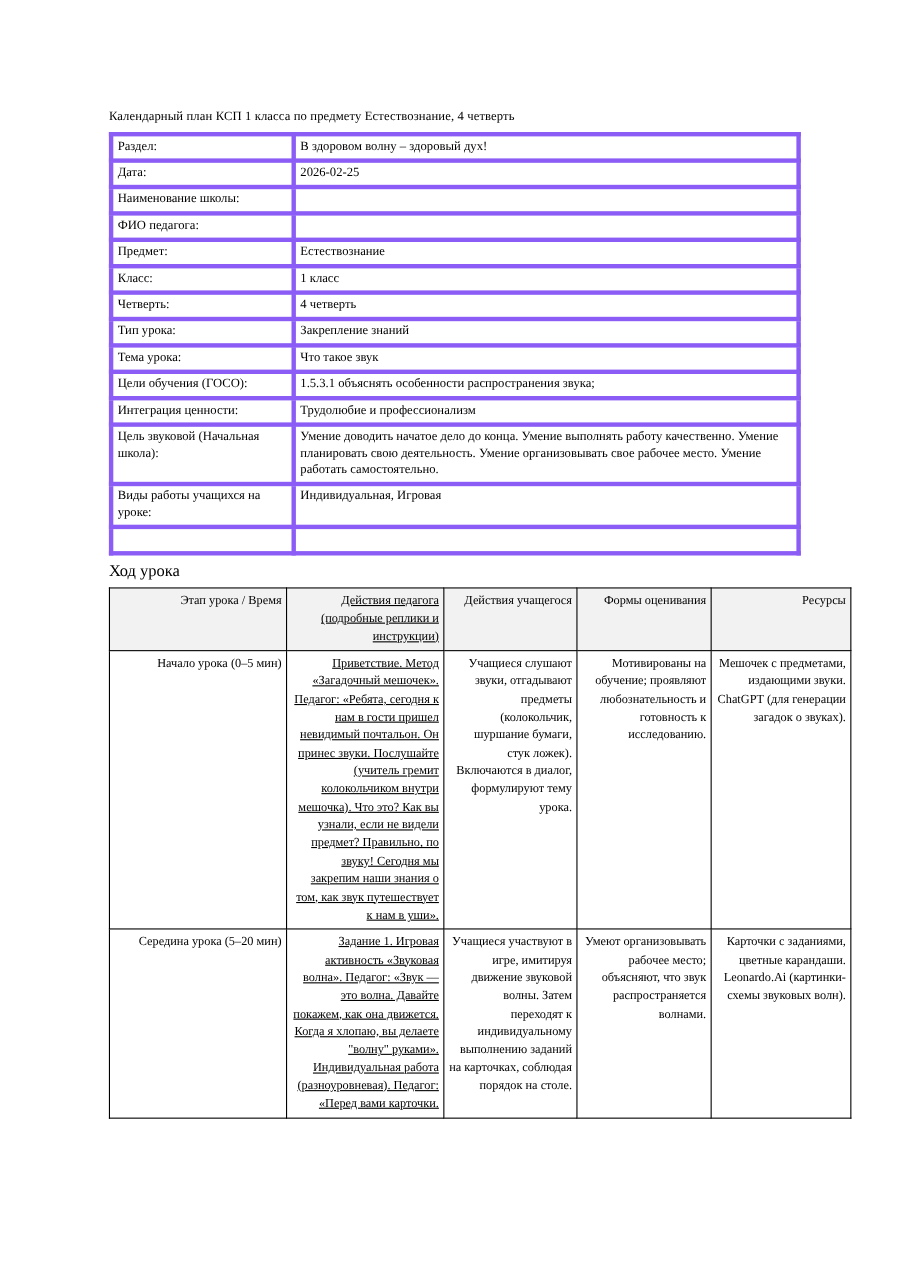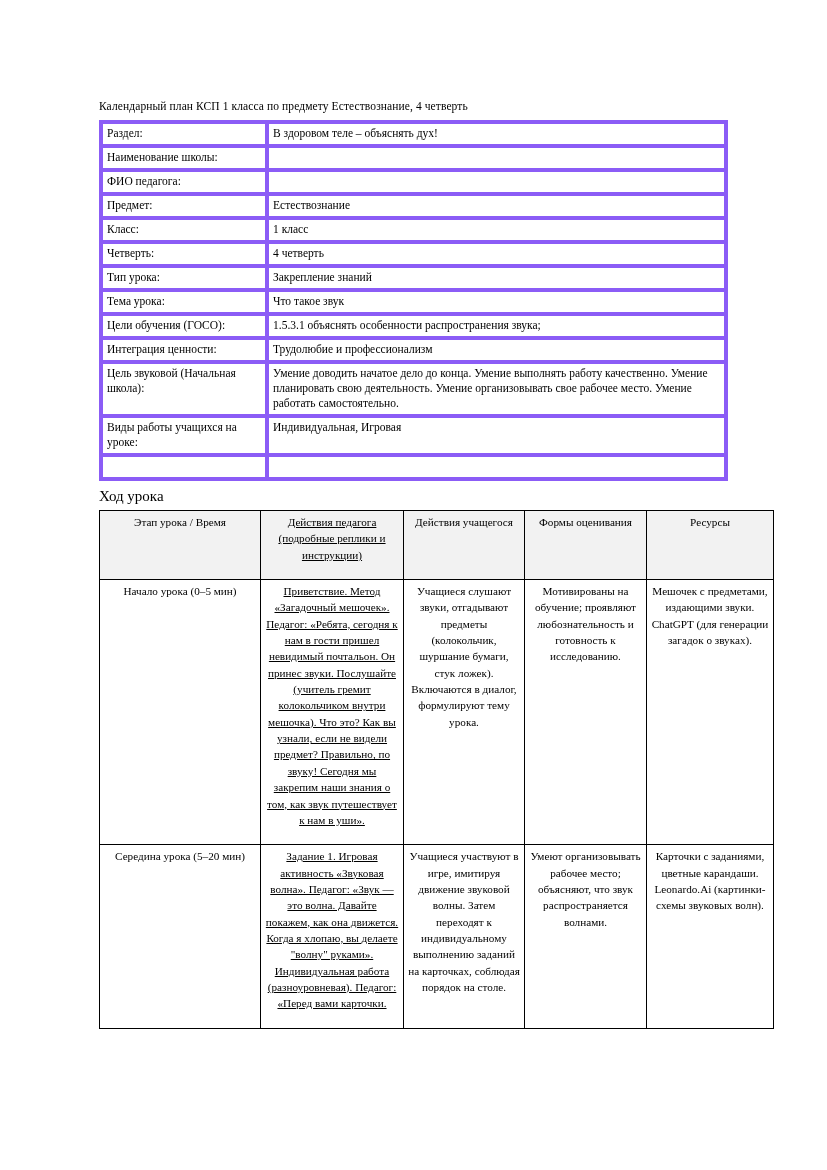--- a/index.html
+++ b/index.html
@@ -45,24 +45,24 @@
     width: 154px;
   }
   .section-label {
     font-size: 15px;
     line-height: 14px;
     margin: 8px 0 7px 0;
   }
   table.flow-table td, table.flow-table th {
     border: 1px solid #000000;
     vertical-align: top;
-    padding: 3px 4px 16px 4px;
+    padding: 3px 4px 4px 4px;
     font-size: 11.2px;
     line-height: 16.35px;
-    text-align: center;
+    text-align: right;
     font-weight: normal;
     background: #ffffff;
   }
   table.flow-table th {
     background: #f2f2f2;
   }
   .c0 { width: 152px; }
   .c1 { width: 134px; text-decoration: underline; }
   .c2 { width: 112px; }
   .c3 { width: 113px; }
@@ -73,21 +73,25 @@
 <body>
 
 <div class="page">
 
   <p class="doc-title">Календарный план КСП 1 класса по предмету Естествознание, 4 четверть</p>
 
   <table class="info-table">
     <tbody>
       <tr>
         <td class="label">Раздел:</td>
-        <td>В здоровом теле – объяснять дух!</td>
+        <td>В здоровом волну – здоровый дух!</td>
+      </tr>
+      <tr>
+        <td class="label">Дата:</td>
+        <td>2026-02-25</td>
       </tr>
       <tr>
         <td class="label">Наименование школы:</td>
         <td></td>
       </tr>
       <tr>
         <td class="label">ФИО педагога:</td>
         <td></td>
       </tr>
       <tr>

